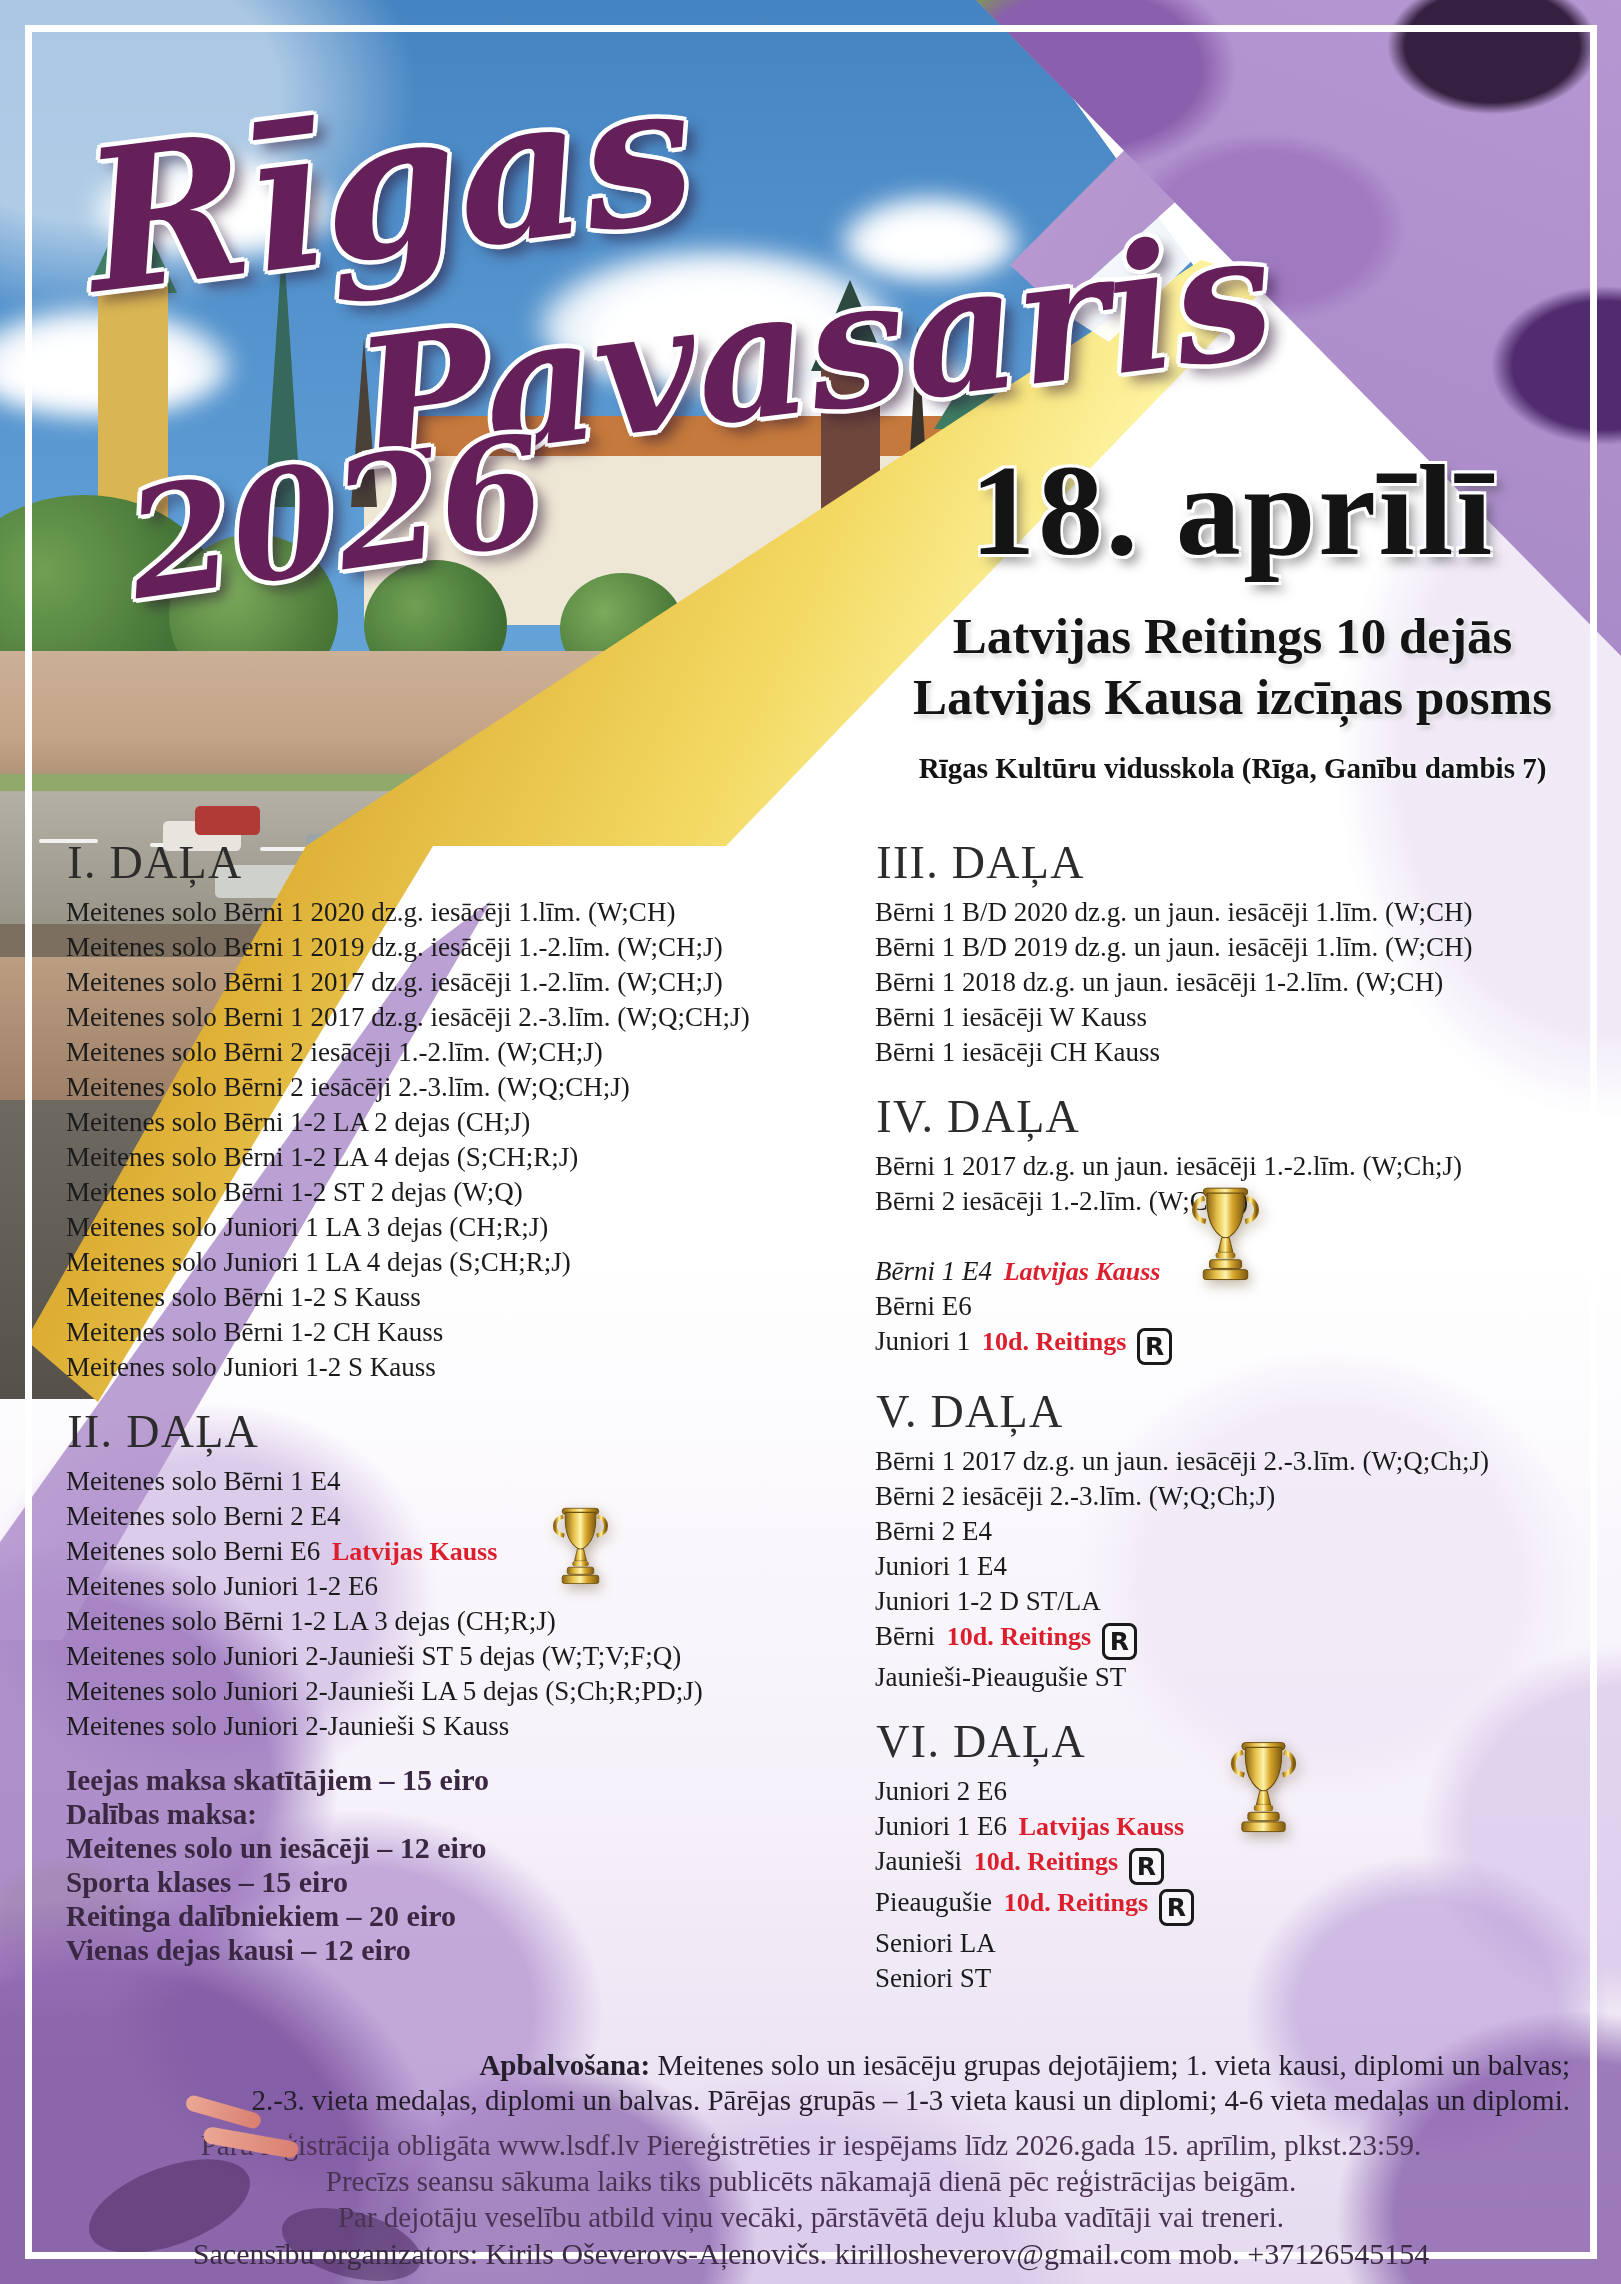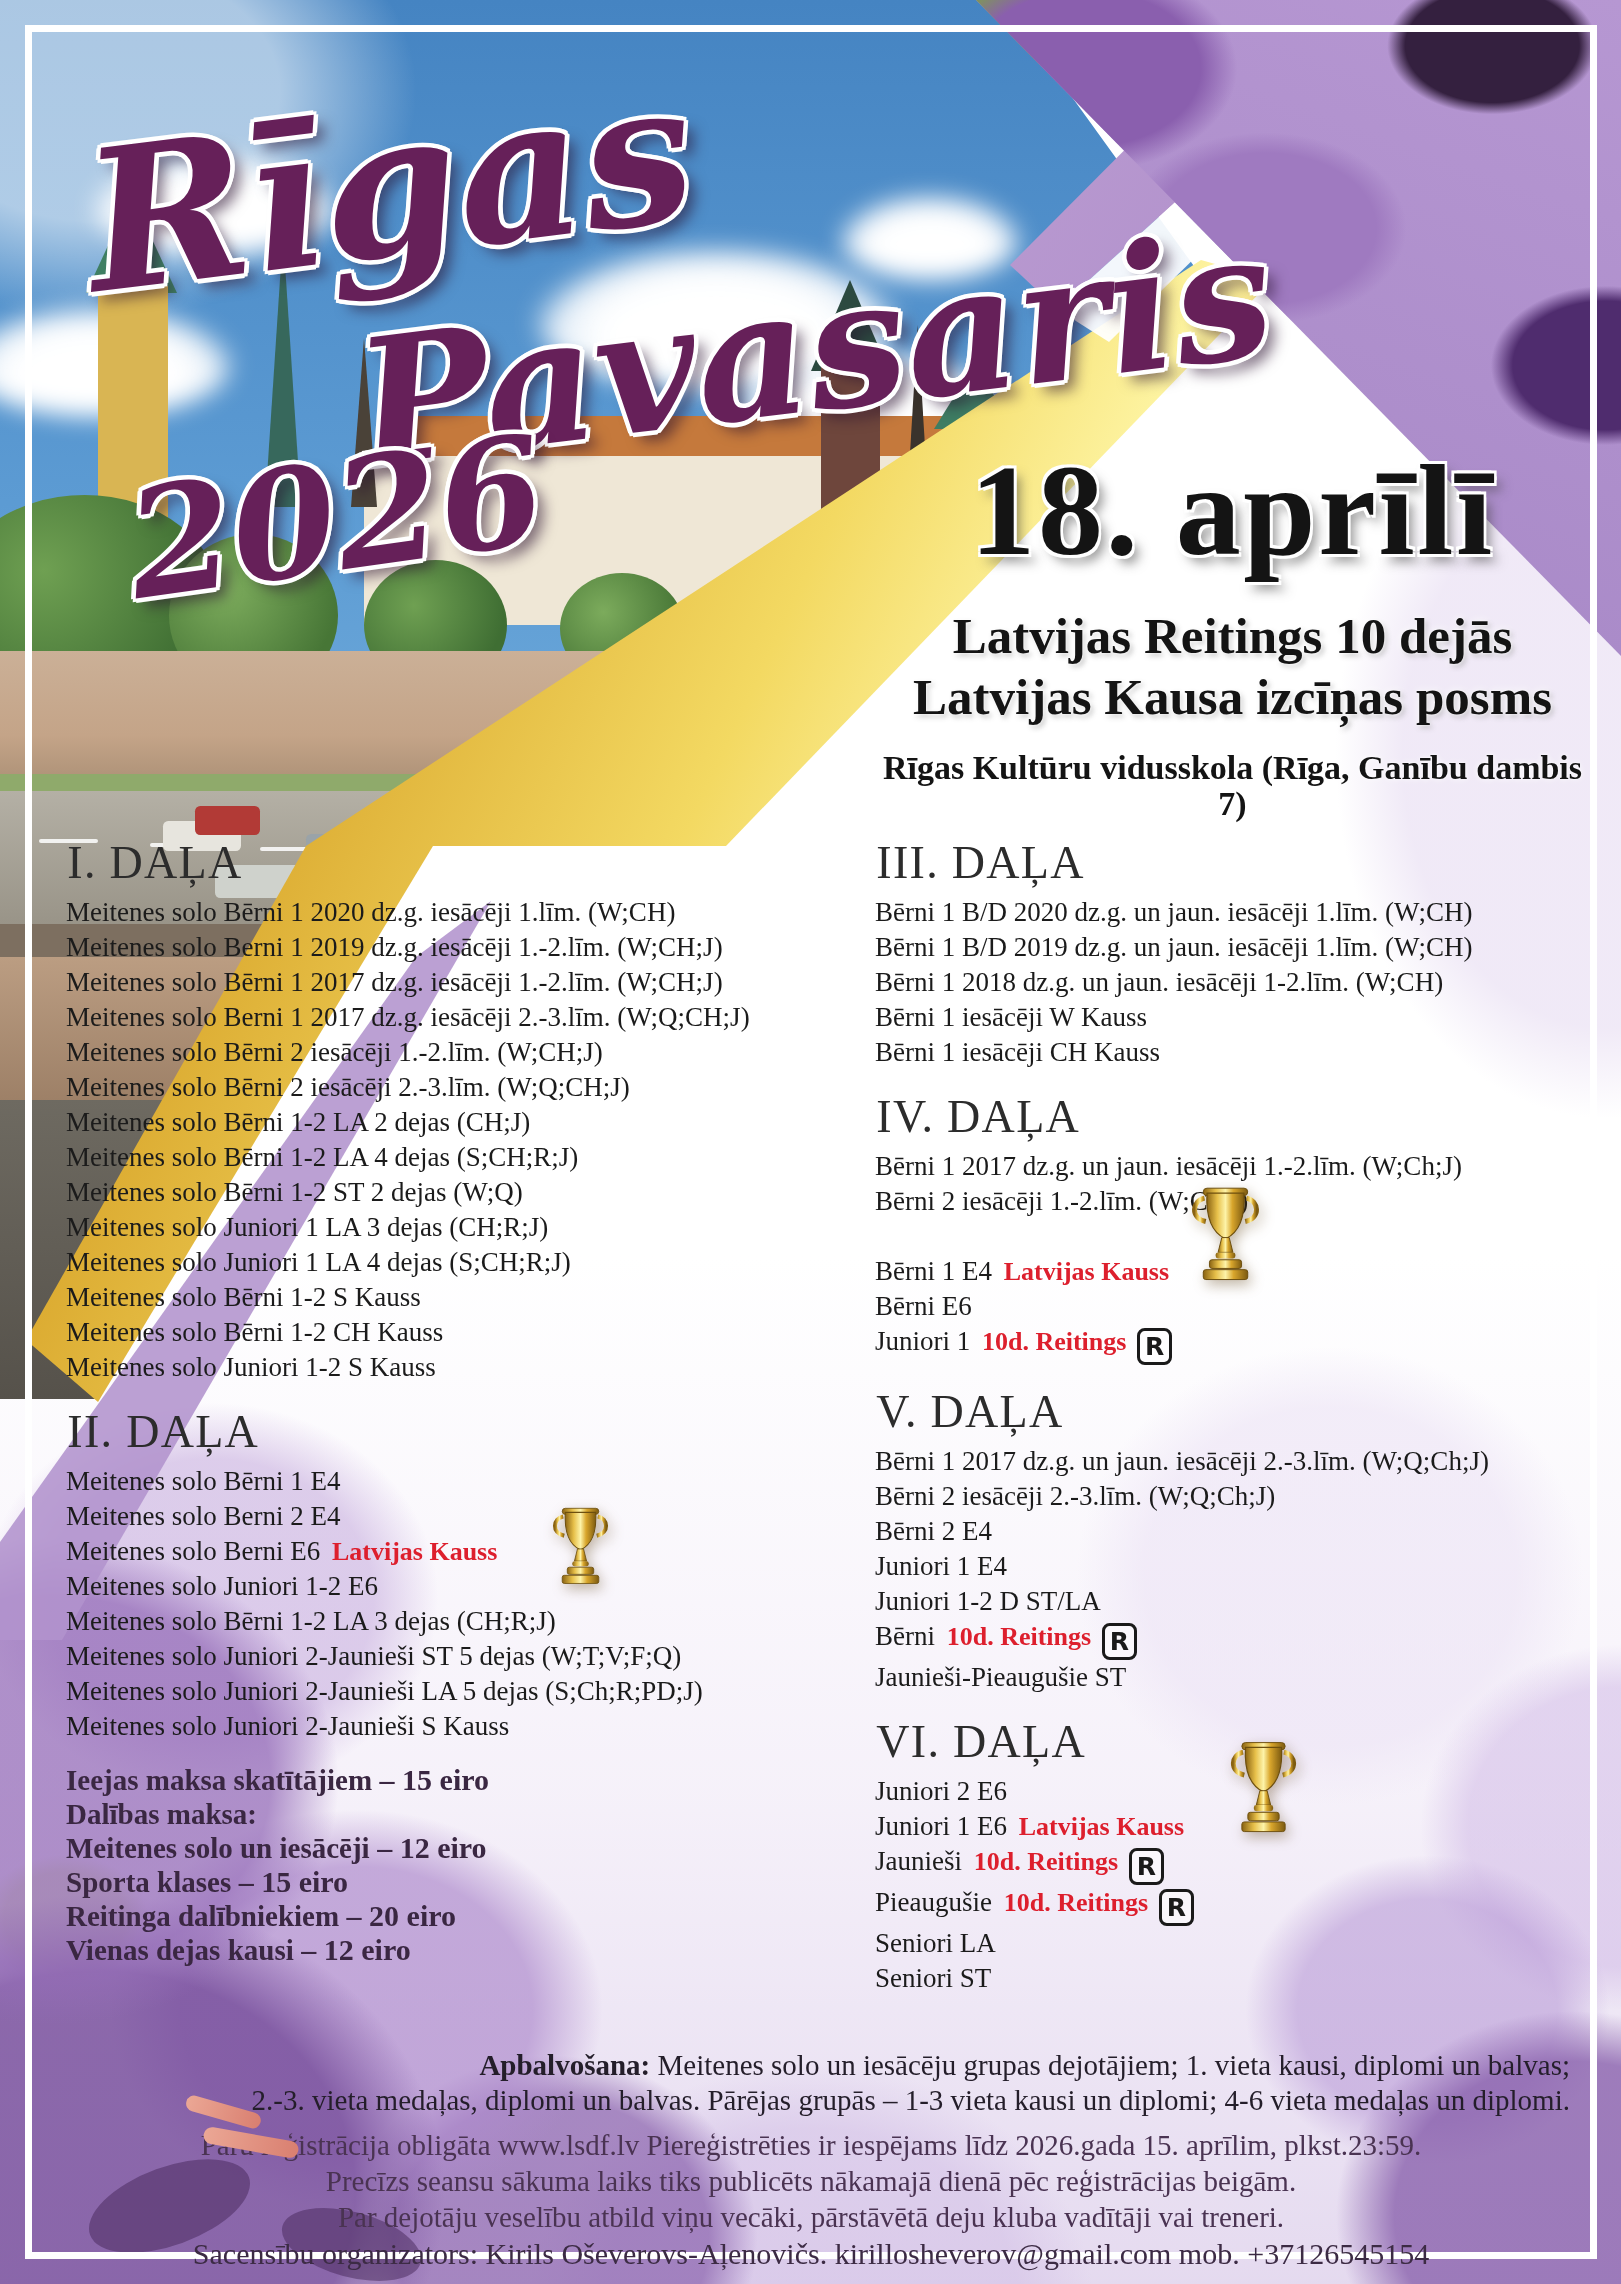--- a/index.html
+++ b/index.html
@@ -71,31 +71,31 @@
   .w1{left:85px;top:72px;font-size:195px;transform:rotate(-7deg);}
   .w2{left:355px;top:247px;font-size:174px;transform:rotate(-7deg);}
   .w3{left:127px;top:429px;font-size:150px;transform:rotate(-8deg);}
 
   
   .datewrap{position:absolute;z-index:10;left:865px;top:442px;width:735px;text-align:center;color:#141414;}
   .date{font-weight:700;font-size:130px;line-height:1.05;letter-spacing:2.6px;
         text-shadow:-2.6px -2.6px 0 #fff,2.6px -2.6px 0 #fff,-2.6px 2.6px 0 #fff,2.6px 2.6px 0 #fff,6.5px 7.8px 10.4px rgba(60,60,60,.5);}
   .sub{font-weight:700;font-size:51px;line-height:61px;text-shadow:0 0 9px #fff,0 0 2.6px #fff,2.6px 3.3px 5.2px rgba(80,80,80,.35);}
   .sub.first{margin-top:27px;}
-  .venue{margin-top:22px;font-weight:600;font-size:34px;line-height:36px;text-shadow:0 0 6.5px #fff,0 0 2px #fff;}
+  .venue{margin-top:22px;font-weight:600;font-size:29px;line-height:36px;text-shadow:0 0 6.5px #fff,0 0 2px #fff;}
 
   
   .col{position:absolute;z-index:10;}
   .col-left{left:66px;top:838px;width:833px;}
   .col-right{left:875px;top:838px;width:739px;}
   .sec{position:relative;}
   .sec + .sec{margin-top:22px;}
   .sec-title{margin:0 0 7.8px 1.3px;font-weight:400;font-size:46px;line-height:49px;letter-spacing:1.3px;color:#2c2c2c;}
   .item{font-size:27px;line-height:35px;color:#1b1b1b;white-space:nowrap;}
-  .item.gap{margin-top:35px;}
+  .item.gap{margin-top:35px;font-style:italic;}
   .accent{margin-left:11.7px;font-weight:700;font-size:26px;color:#dd1f2d;}
   .rbadge{display:inline-block;vertical-align:-5.2px;margin-left:10.4px;border:3.3px solid #1a1a1a;border-radius:7.8px;
           padding:0 5.2px;font-family:"DejaVu Sans",sans-serif;font-weight:700;font-size:25px;line-height:31px;color:#1a1a1a;
           background:rgba(255,255,255,.55);}
   .trophy{position:absolute;filter:drop-shadow(3.9px 5.9px 6.5px rgba(80,50,0,.35));}
   .trophy svg{width:100%;height:100%;}
   .t-s2 .trophy{left:482px;top:98px;width:65px;height:96px;}
   .t-s4 .trophy{left:311px;top:92px;width:79px;height:117px;}
   .t-s6 .trophy{left:350px;top:22px;width:77px;height:113px;}
 

